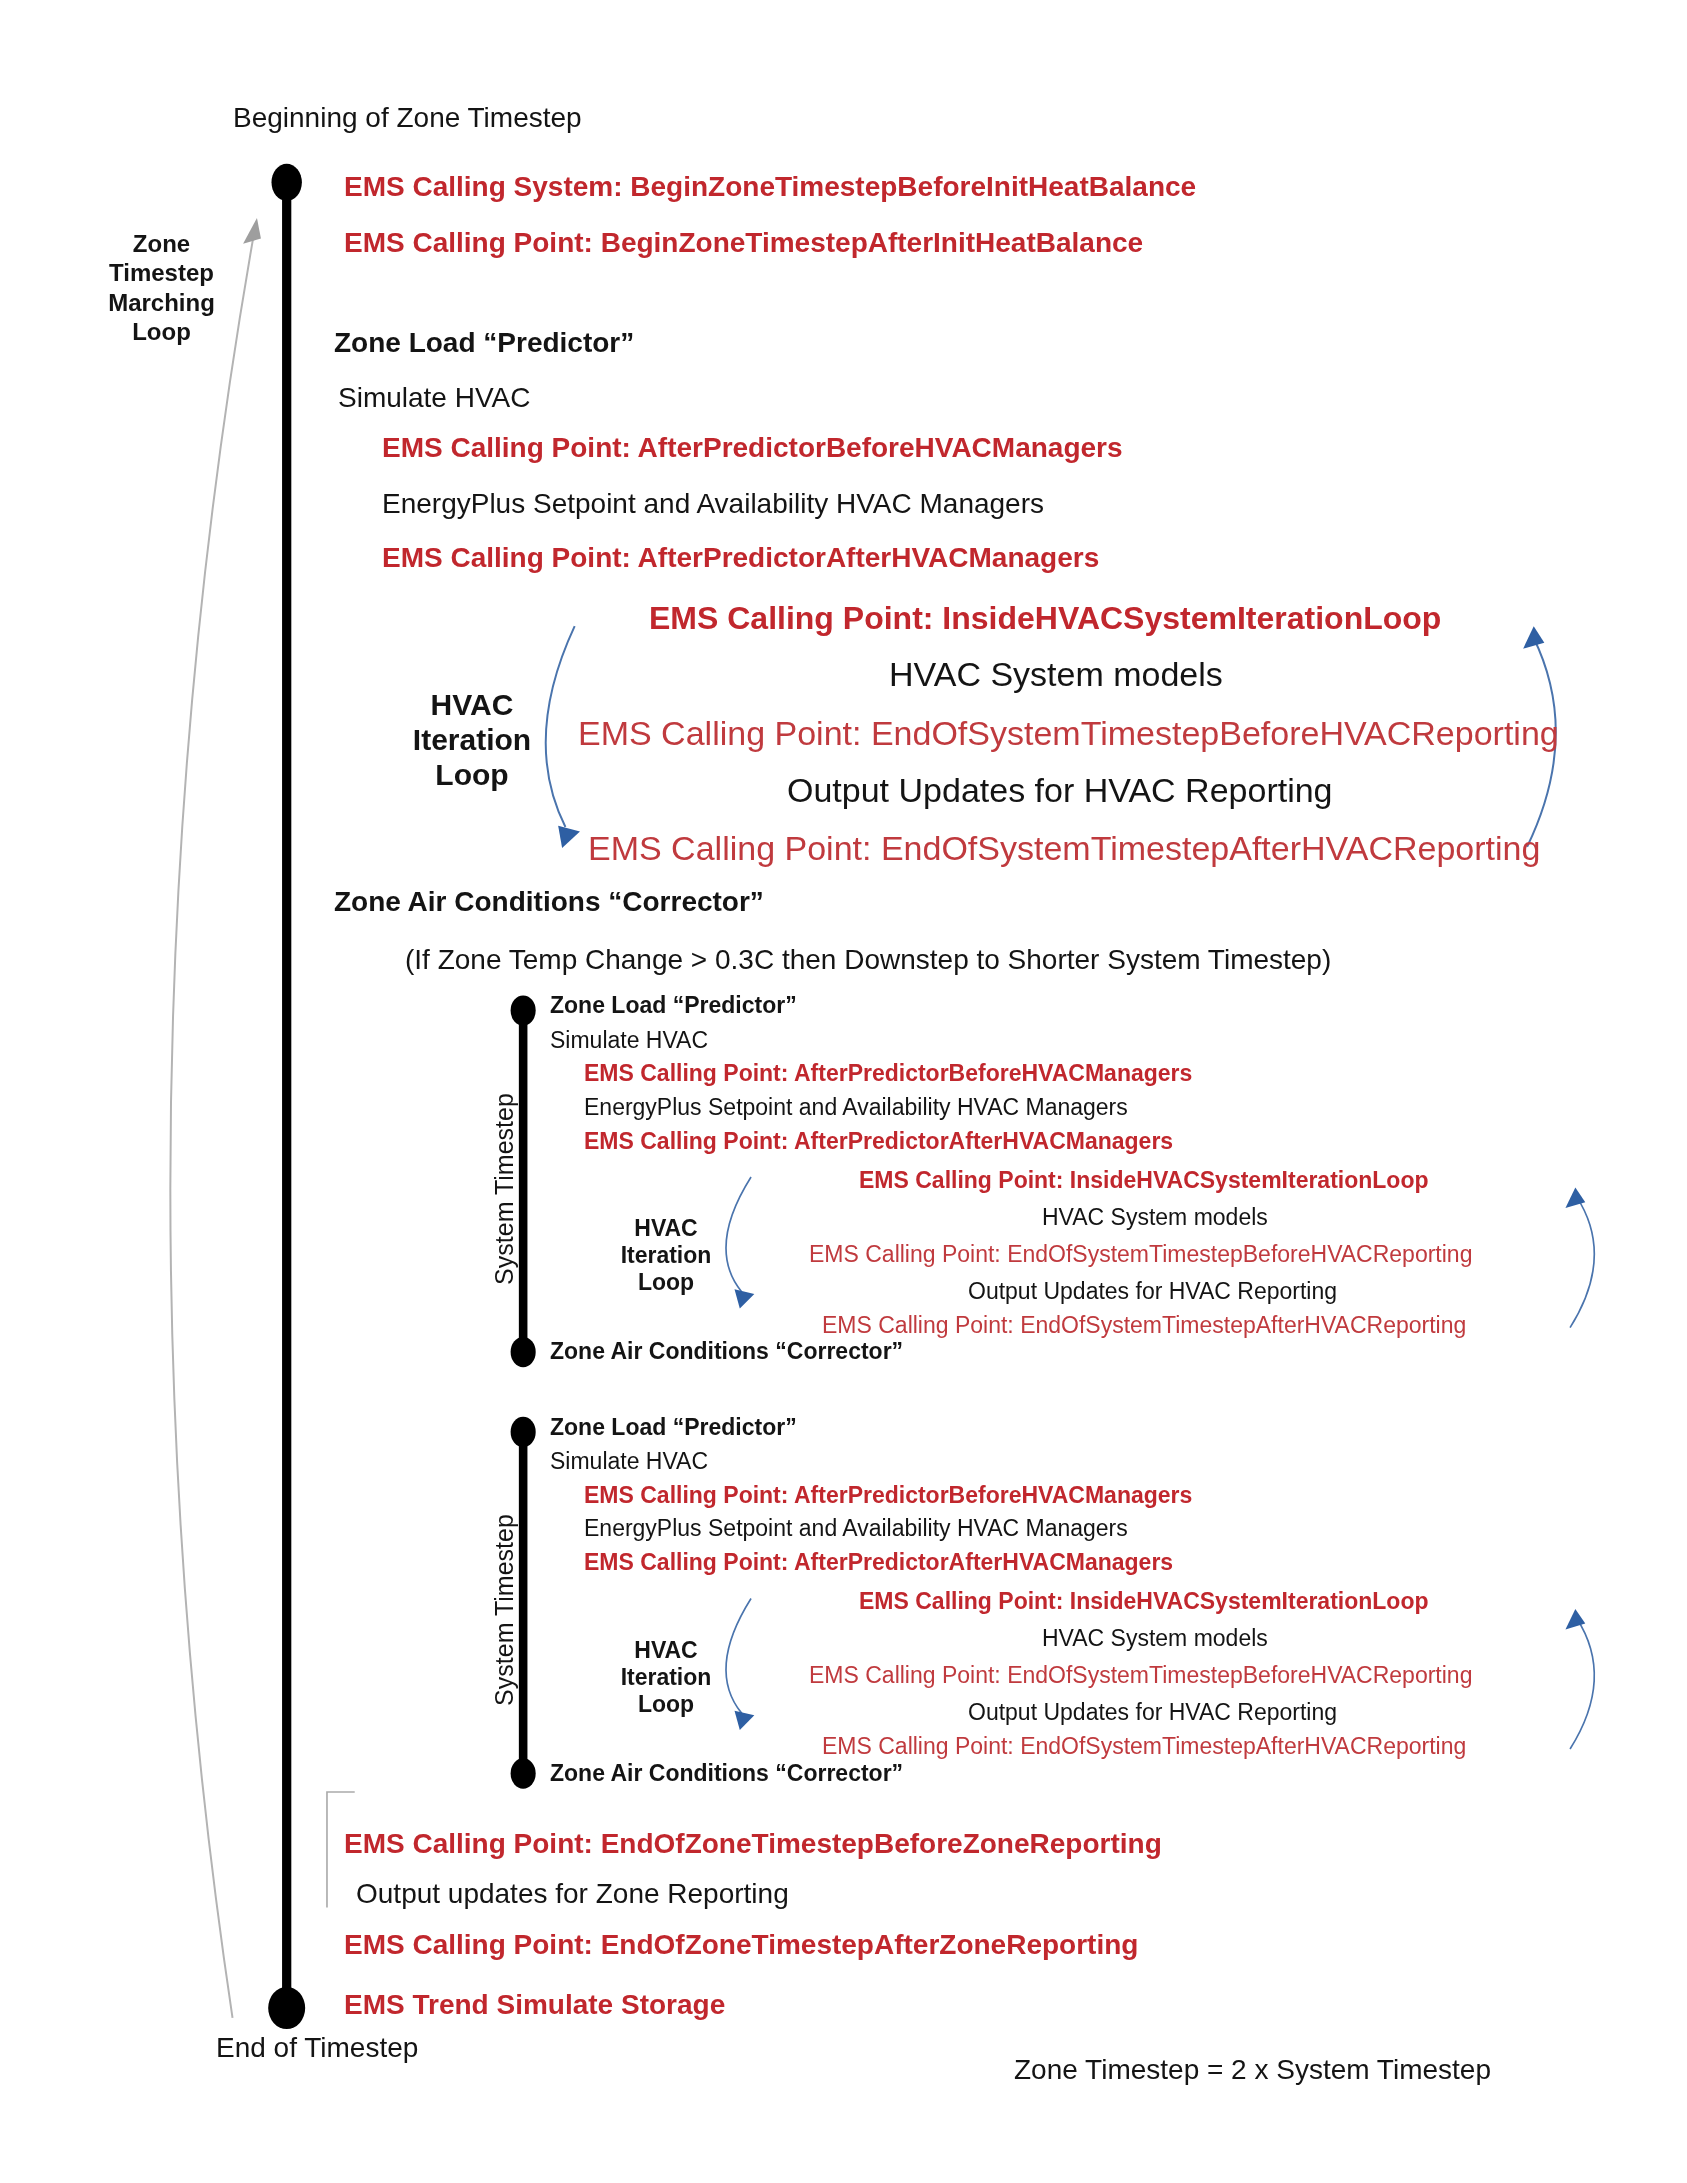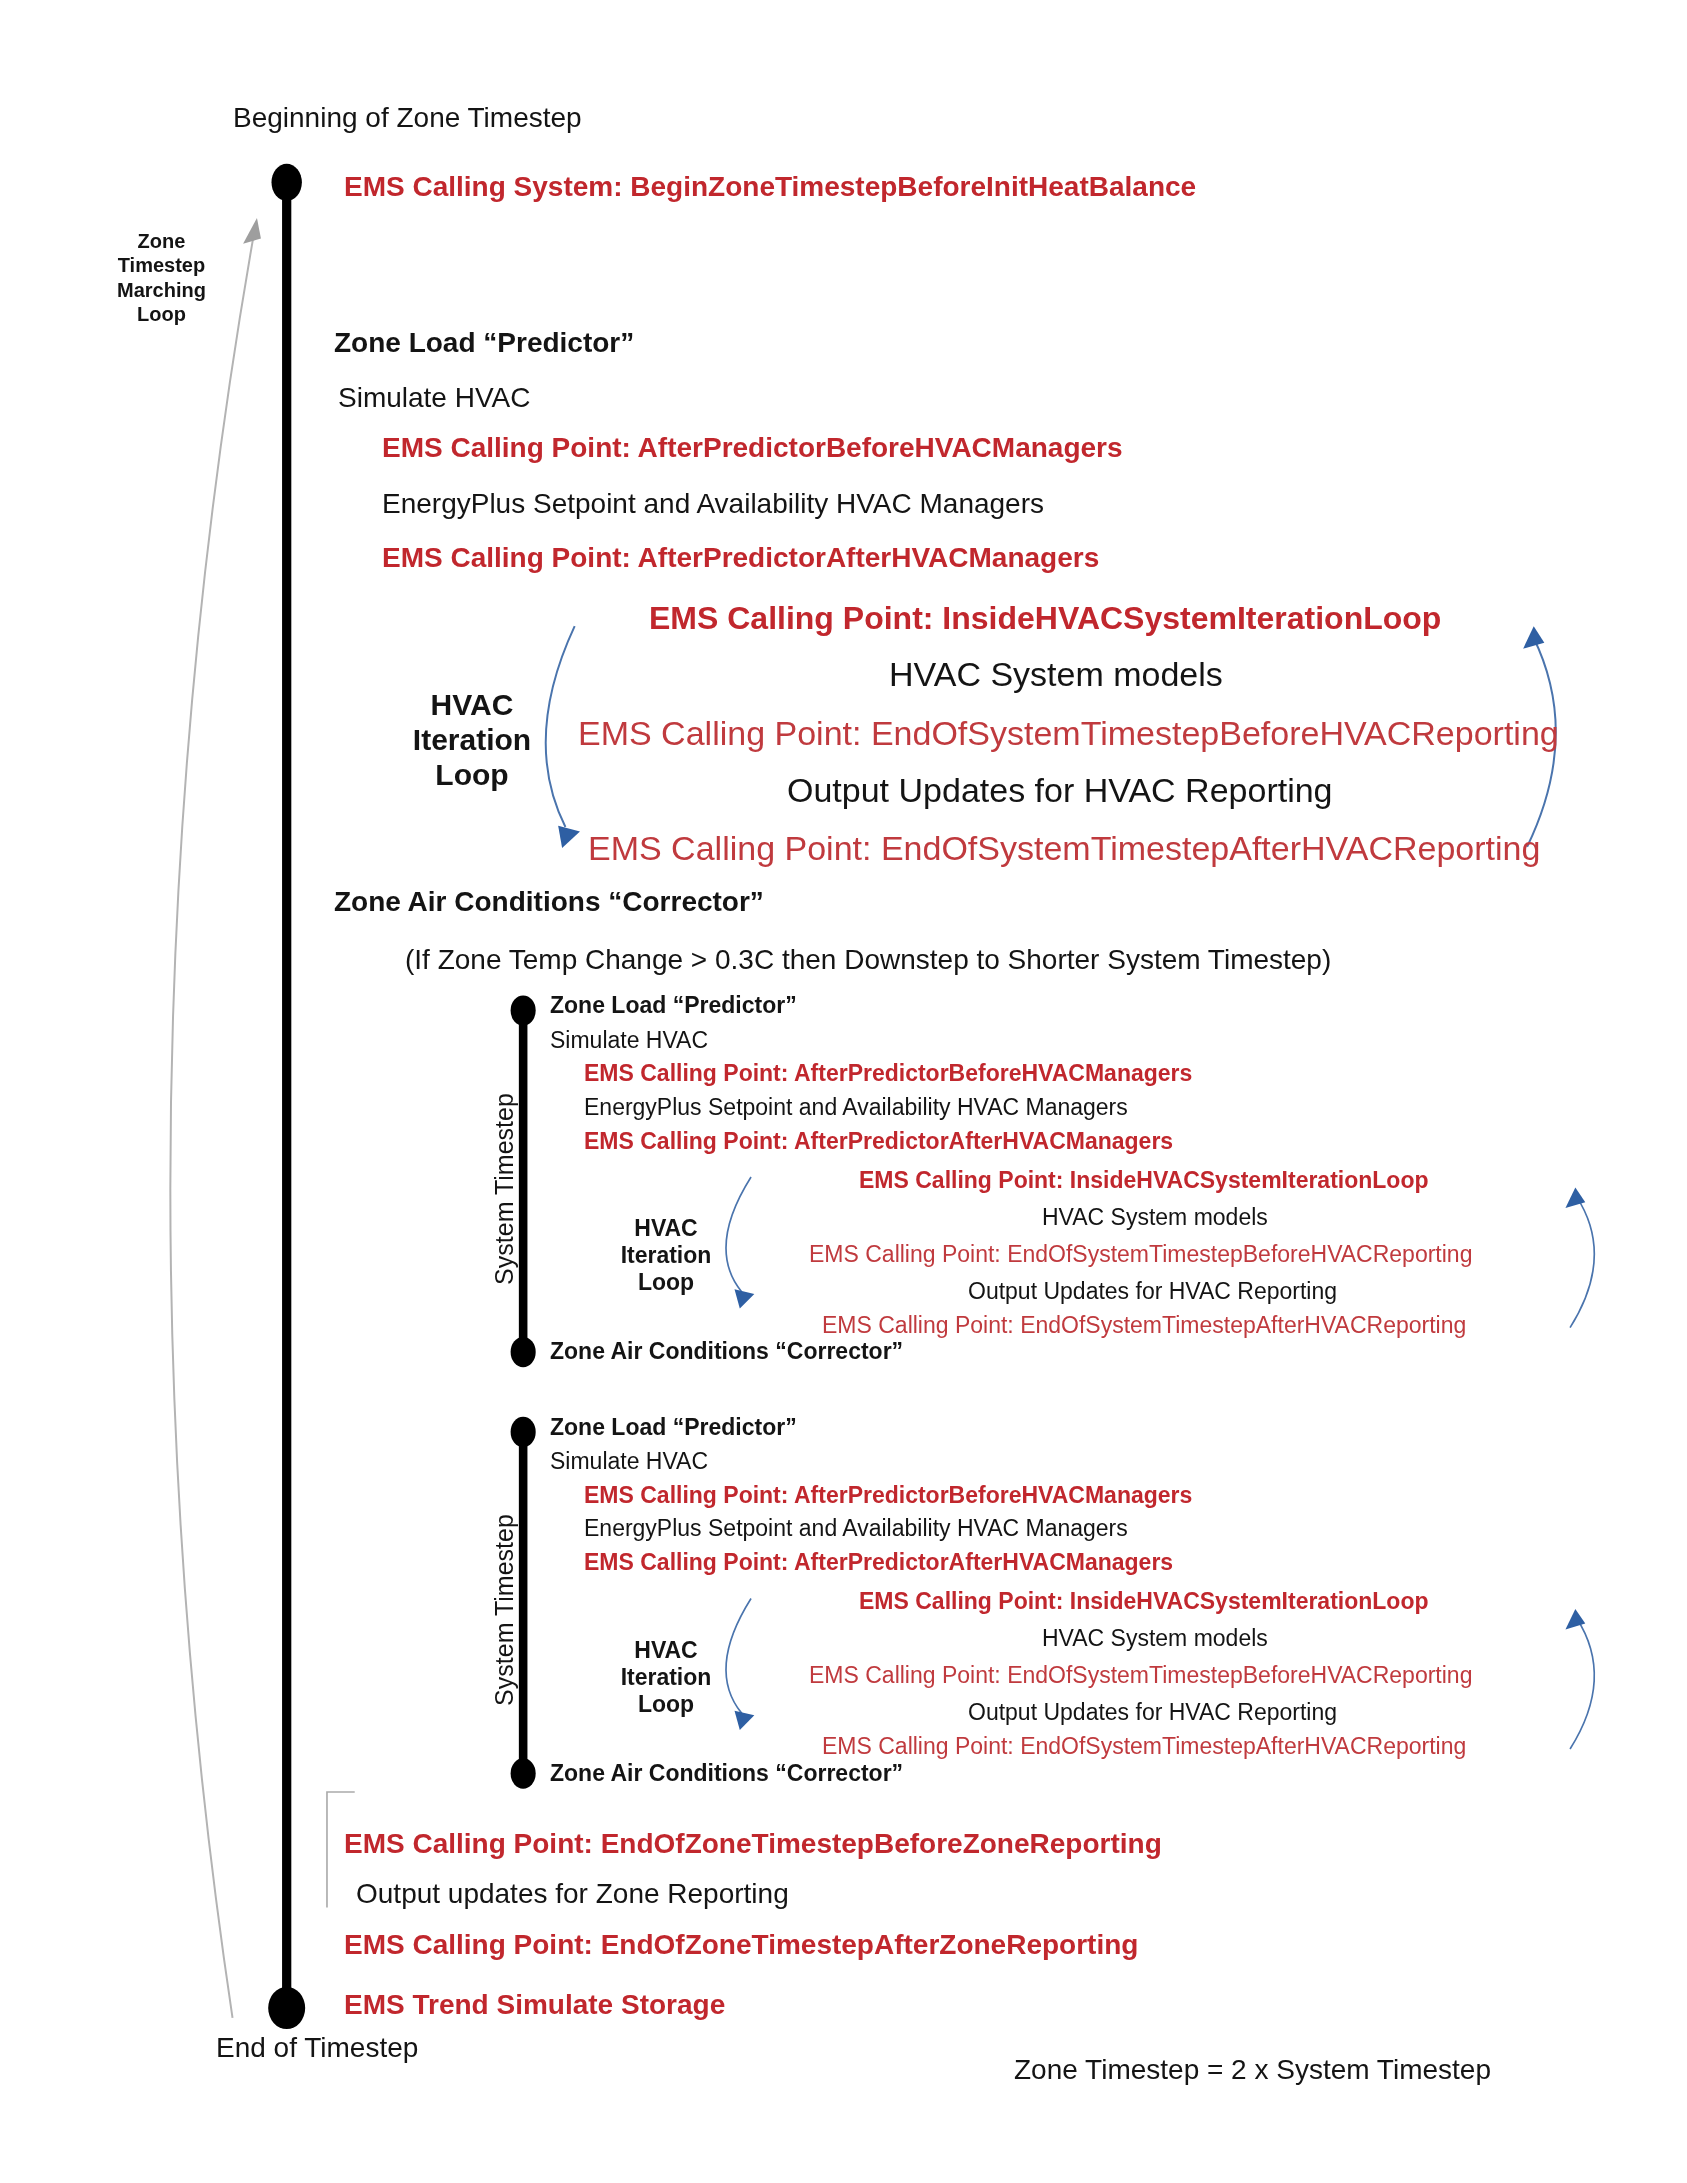--- a/index.html
+++ b/index.html
@@ -70,26 +70,27 @@
     <path d="M 1137 2420 Q 1069 2528 1123 2594" stroke="#4a74ad" stroke-width="2.5" fill="none"></path>
     <polygon points="1120,2619 1112,2590 1142,2597" fill="#2e5fa3"></polygon>
     <path d="M 2377 2648 Q 2445 2540 2387 2450" stroke="#4a74ad" stroke-width="2.5" fill="none"></path>
     <polygon points="2385,2436 2370,2467 2400,2458" fill="#2e5fa3"></polygon>
 
     <path d="M 537 2713 L 495 2713 L 495 2888" stroke="#ababab" stroke-width="2.5" fill="none"></path>
   </svg>
 
   <div class="t big" style="left:233px;top:101px;">Beginning of Zone Timestep</div>
 
-  <div class="t b multi" style="left:79px;top:229px;width:165px;font-size:20px;line-height:1.22;">Zone
+  <div class="t b multi" style="left:79px;top:229px;width:165px;font-size:24px;line-height:1.22;">Zone
 Timestep
 Marching
 Loop</div>
 
   <div class="t big b red" style="left:344px;top:170px;">EMS Calling System: BeginZoneTimestepBeforeInitHeatBalance</div>
+  <div class="t big b red" style="left:344px;top:226px;">EMS Calling Point: BeginZoneTimestepAfterInitHeatBalance</div>
   <div class="t big b" style="left:334px;top:326px;">Zone Load “Predictor”</div>
   <div class="t big" style="left:338px;top:381px;">Simulate HVAC</div>
   <div class="t big b red" style="left:382px;top:431px;">EMS Calling Point: AfterPredictorBeforeHVACManagers</div>
   <div class="t big" style="left:382px;top:487px;">EnergyPlus Setpoint and Availability HVAC Managers</div>
   <div class="t big b red" style="left:382px;top:541px;">EMS Calling Point: AfterPredictorAfterHVACManagers</div>
 
   <div class="t b red" style="left:649px;top:599px;font-size:32px;">EMS Calling Point: InsideHVACSystemIterationLoop</div>
   <div class="t bigr" style="left:889px;top:654px;">HVAC System models</div>
   <div class="t bigr redl" style="left:578px;top:713px;">EMS Calling Point: EndOfSystemTimestepBeforeHVACReporting</div>
   <div class="t bigr" style="left:787px;top:770px;">Output Updates for HVAC Reporting</div>

